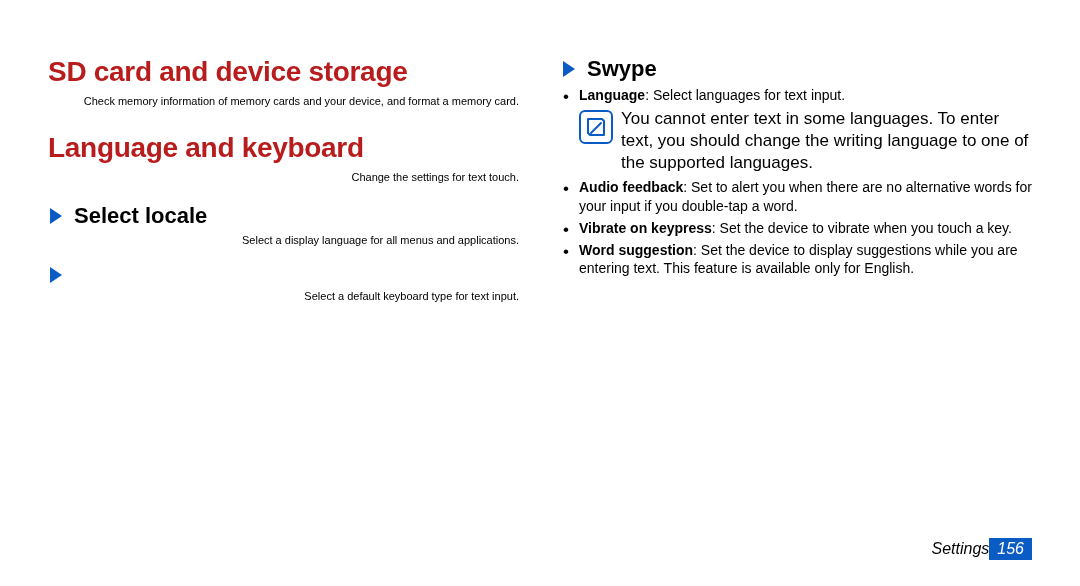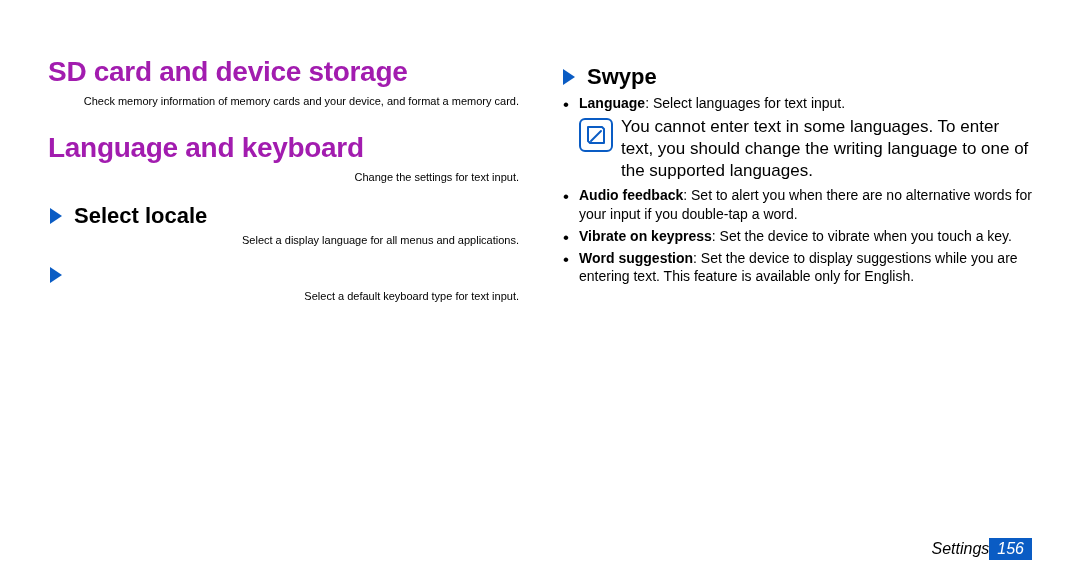--- a/index.html
+++ b/index.html
@@ -24,39 +24,38 @@
     flex: 1;
   }
   .col-left {
     padding-top: 16px;
   }
   .col-right {
     padding-top: 16px;
     padding-left: 12px;
   }
   .section-heading {
-    color: #a21caf;
+    color: #b91c1c;
     font-size: 28px;
     font-weight: 700;
     margin-bottom: 6px;
     letter-spacing: -0.3px;
   }
   .body-text {
     font-size: 11px;
     line-height: 1.3;
     margin-bottom: 24px;
     text-align: right;
   }
   .sub-heading {
     display: flex;
     align-items: center;
     font-size: 22px;
     font-weight: 700;
     margin-bottom: 4px;
-    margin-top: 8px;
   }
   .chevron {
     display: inline-block;
     margin-right: 10px;
   }
   .chevron svg {
     display: block;
   }
   .bullets {
     list-style: none;
@@ -122,21 +121,21 @@
 </style>
 </head>
 <body>
 
 <div class="page">
   <div class="col col-left">
     <h1 class="section-heading">SD card and device storage</h1>
     <p class="body-text">Check memory information of memory cards and your device, and format a memory card.</p>
 
     <h1 class="section-heading">Language and keyboard</h1>
-    <p class="body-text" style="margin-bottom:18px;">Change the settings for text input.</p>
+    <p class="body-text" style="margin-bottom:18px;">Change the settings for text touch.</p>
 
     <div class="sub-heading">
       <span class="chevron">
         <svg width="16" height="20" viewBox="0 0 16 20">
             <path d="M2 2 L14 10 L2 18 Z" fill="#0a5cc4"></path>
           </svg>
       </span>
       <span>Select locale</span>
     </div>
     <p class="body-text" style="margin-bottom:18px;">Select a display language for all menus and applications.</p>

